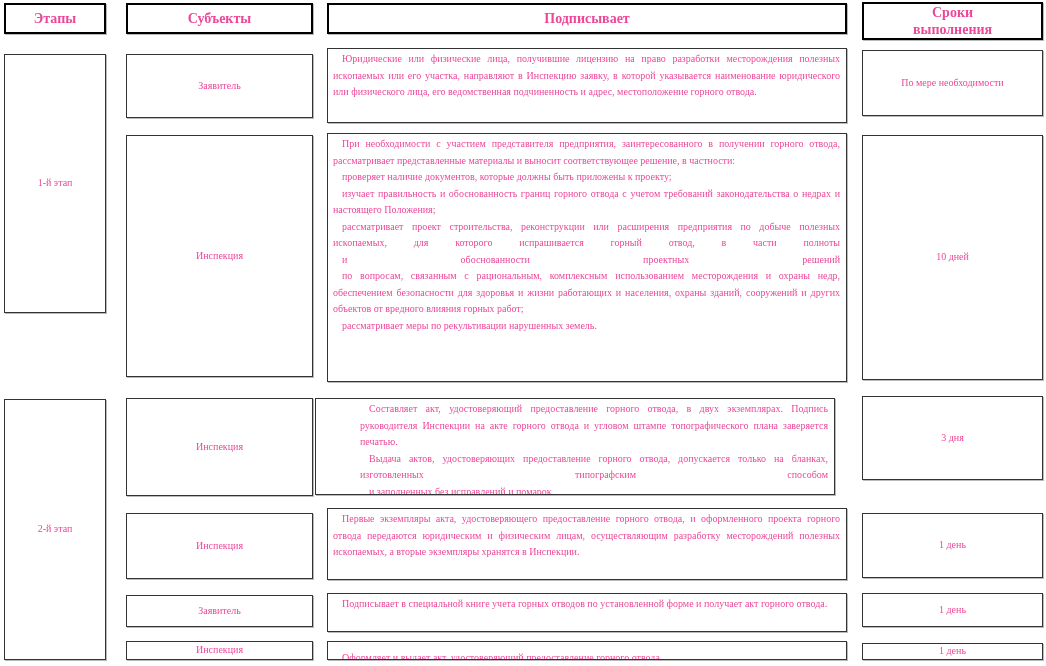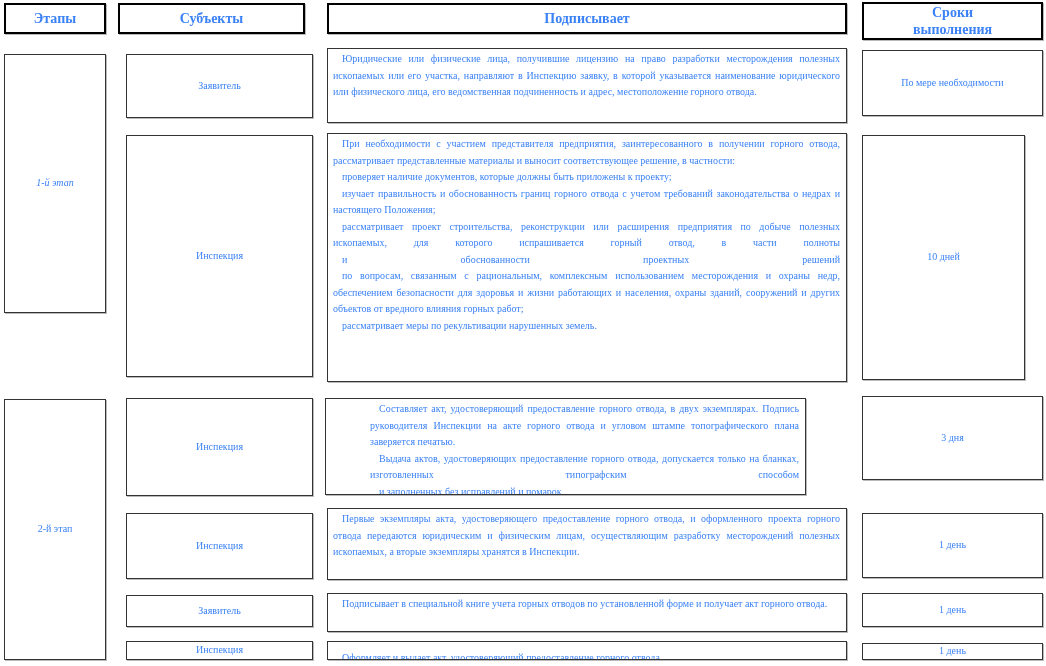--- a/index.html
+++ b/index.html
@@ -6,21 +6,21 @@
     margin: 0;
     padding: 0;
     background: #ffffff;
   }
   .page {
     position: relative;
     width: 1046px;
     height: 666px;
     background: #ffffff;
     font-family: "Liberation Serif", "DejaVu Serif", serif;
-    color: #3b82f6;
+    color: #ec4899;
     overflow: hidden;
   }
   .box {
     position: absolute;
     background: #ffffff;
     border: 1.5px solid #333333;
     box-sizing: border-box;
     box-shadow: 1px 1px 0 rgba(130,130,130,0.55);
     overflow: hidden;
     font-size: 10px;
@@ -58,29 +58,29 @@
     width: 110px;
   }
 </style>
 </head>
 <body>
 
 <div class="page">
 
   <div class="box hbox" style="left:4px; top:3px; width:102px; height:31px;">Этапы</div>
 
-  <div class="box hbox" style="left:118px; top:3px; width:187px; height:31px;">Субъекты</div>
+  <div class="box hbox" style="left:126px; top:3px; width:187px; height:31px;">Субъекты</div>
 
   <div class="box hbox" style="left:327px; top:3px; width:520px; height:31px;">Подписывает</div>
 
   <div class="box hbox" style="left:862px; top:2px; width:181px; height:38px;">
     <span class="narrow-header">Сроки выполнения</span>
   </div>
 
-  <div class="box center" style="left:4px; top:54px; width:102px; height:259px;font-style:italic;">1-й этап</div>
+  <div class="box center" style="left:4px; top:54px; width:102px; height:259px;">1-й этап</div>
 
   <div class="box center" style="left:4px; top:399px; width:102px; height:261px;">2-й этап</div>
 
   <div class="box center" style="left:126px; top:54px; width:187px; height:64px;">Заявитель</div>
 
   <div class="box activity" style="left:327px; top:48px; width:520px; height:75px;">
     <p>Юридические или физические лица, получившие лицензию на право разработки месторождения полезных ископаемых или его участка, направляют в Инспекцию заявку, в которой указывается наименование юридического или физического лица, его ведомственная подчиненность и адрес, местоположение горного отвода.</p>
   </div>
 
   <div class="box center" style="left:862px; top:50px; width:181px; height:66px;">По мере необходимости</div>
@@ -90,25 +90,25 @@
   <div class="box activity" style="left:327px; top:133px; width:520px; height:249px;">
     <p>При необходимости с участием представителя предприятия, заинтересованного в получении горного отвода, рассматривает представленные материалы и выносит соответствующее решение, в частности:</p>
     <p>проверяет наличие документов, которые должны быть приложены к проекту;</p>
     <p>изучает правильность и обоснованность границ горного отвода с учетом требований законодательства о недрах и настоящего Положения;</p>
     <p class="stretch">рассматривает проект строительства, реконструкции или расширения предприятия по добыче полезных ископаемых, для которого испрашивается горный отвод, в части полноты</p>
     <p class="stretch">и обоснованности проектных решений</p>
     <p>по вопросам, связанным с рациональным, комплексным использованием месторождения и охраны недр, обеспечением безопасности для здоровья и жизни работающих и населения, охраны зданий, сооружений и других объектов от вредного влияния горных работ;</p>
     <p>рассматривает меры по рекультивации нарушенных земель.</p>
   </div>
 
-  <div class="box center" style="left:862px; top:135px; width:163px; height:245px;">10 дней</div>
+  <div class="box center" style="left:862px; top:135px; width:181px; height:245px;">10 дней</div>
 
   <div class="box center" style="left:126px; top:398px; width:187px; height:98px;">Инспекция</div>
 
-  <div class="box activity" style="left:325px; top:398px; width:481px; height:97px;padding-left:44px;">
+  <div class="box activity" style="left:315px; top:398px; width:520px; height:97px;padding-left:44px;">
     <p>Составляет акт, удостоверяющий предоставление горного отвода, в двух экземплярах. Подпись руководителя Инспекции на акте горного отвода и угловом штампе топографического плана заверяется печатью.</p>
     <p class="stretch">Выдача актов, удостоверяющих предоставление горного отвода, допускается только на бланках, изготовленных типографским способом</p>
     <p>и заполненных без исправлений и помарок.</p>
   </div>
 
   <div class="box center" style="left:862px; top:396px; width:181px; height:84px;">3 дня</div>
 
   <div class="box center" style="left:126px; top:513px; width:187px; height:66px;">Инспекция</div>
 
   <div class="box activity" style="left:327px; top:508px; width:520px; height:72px;">

